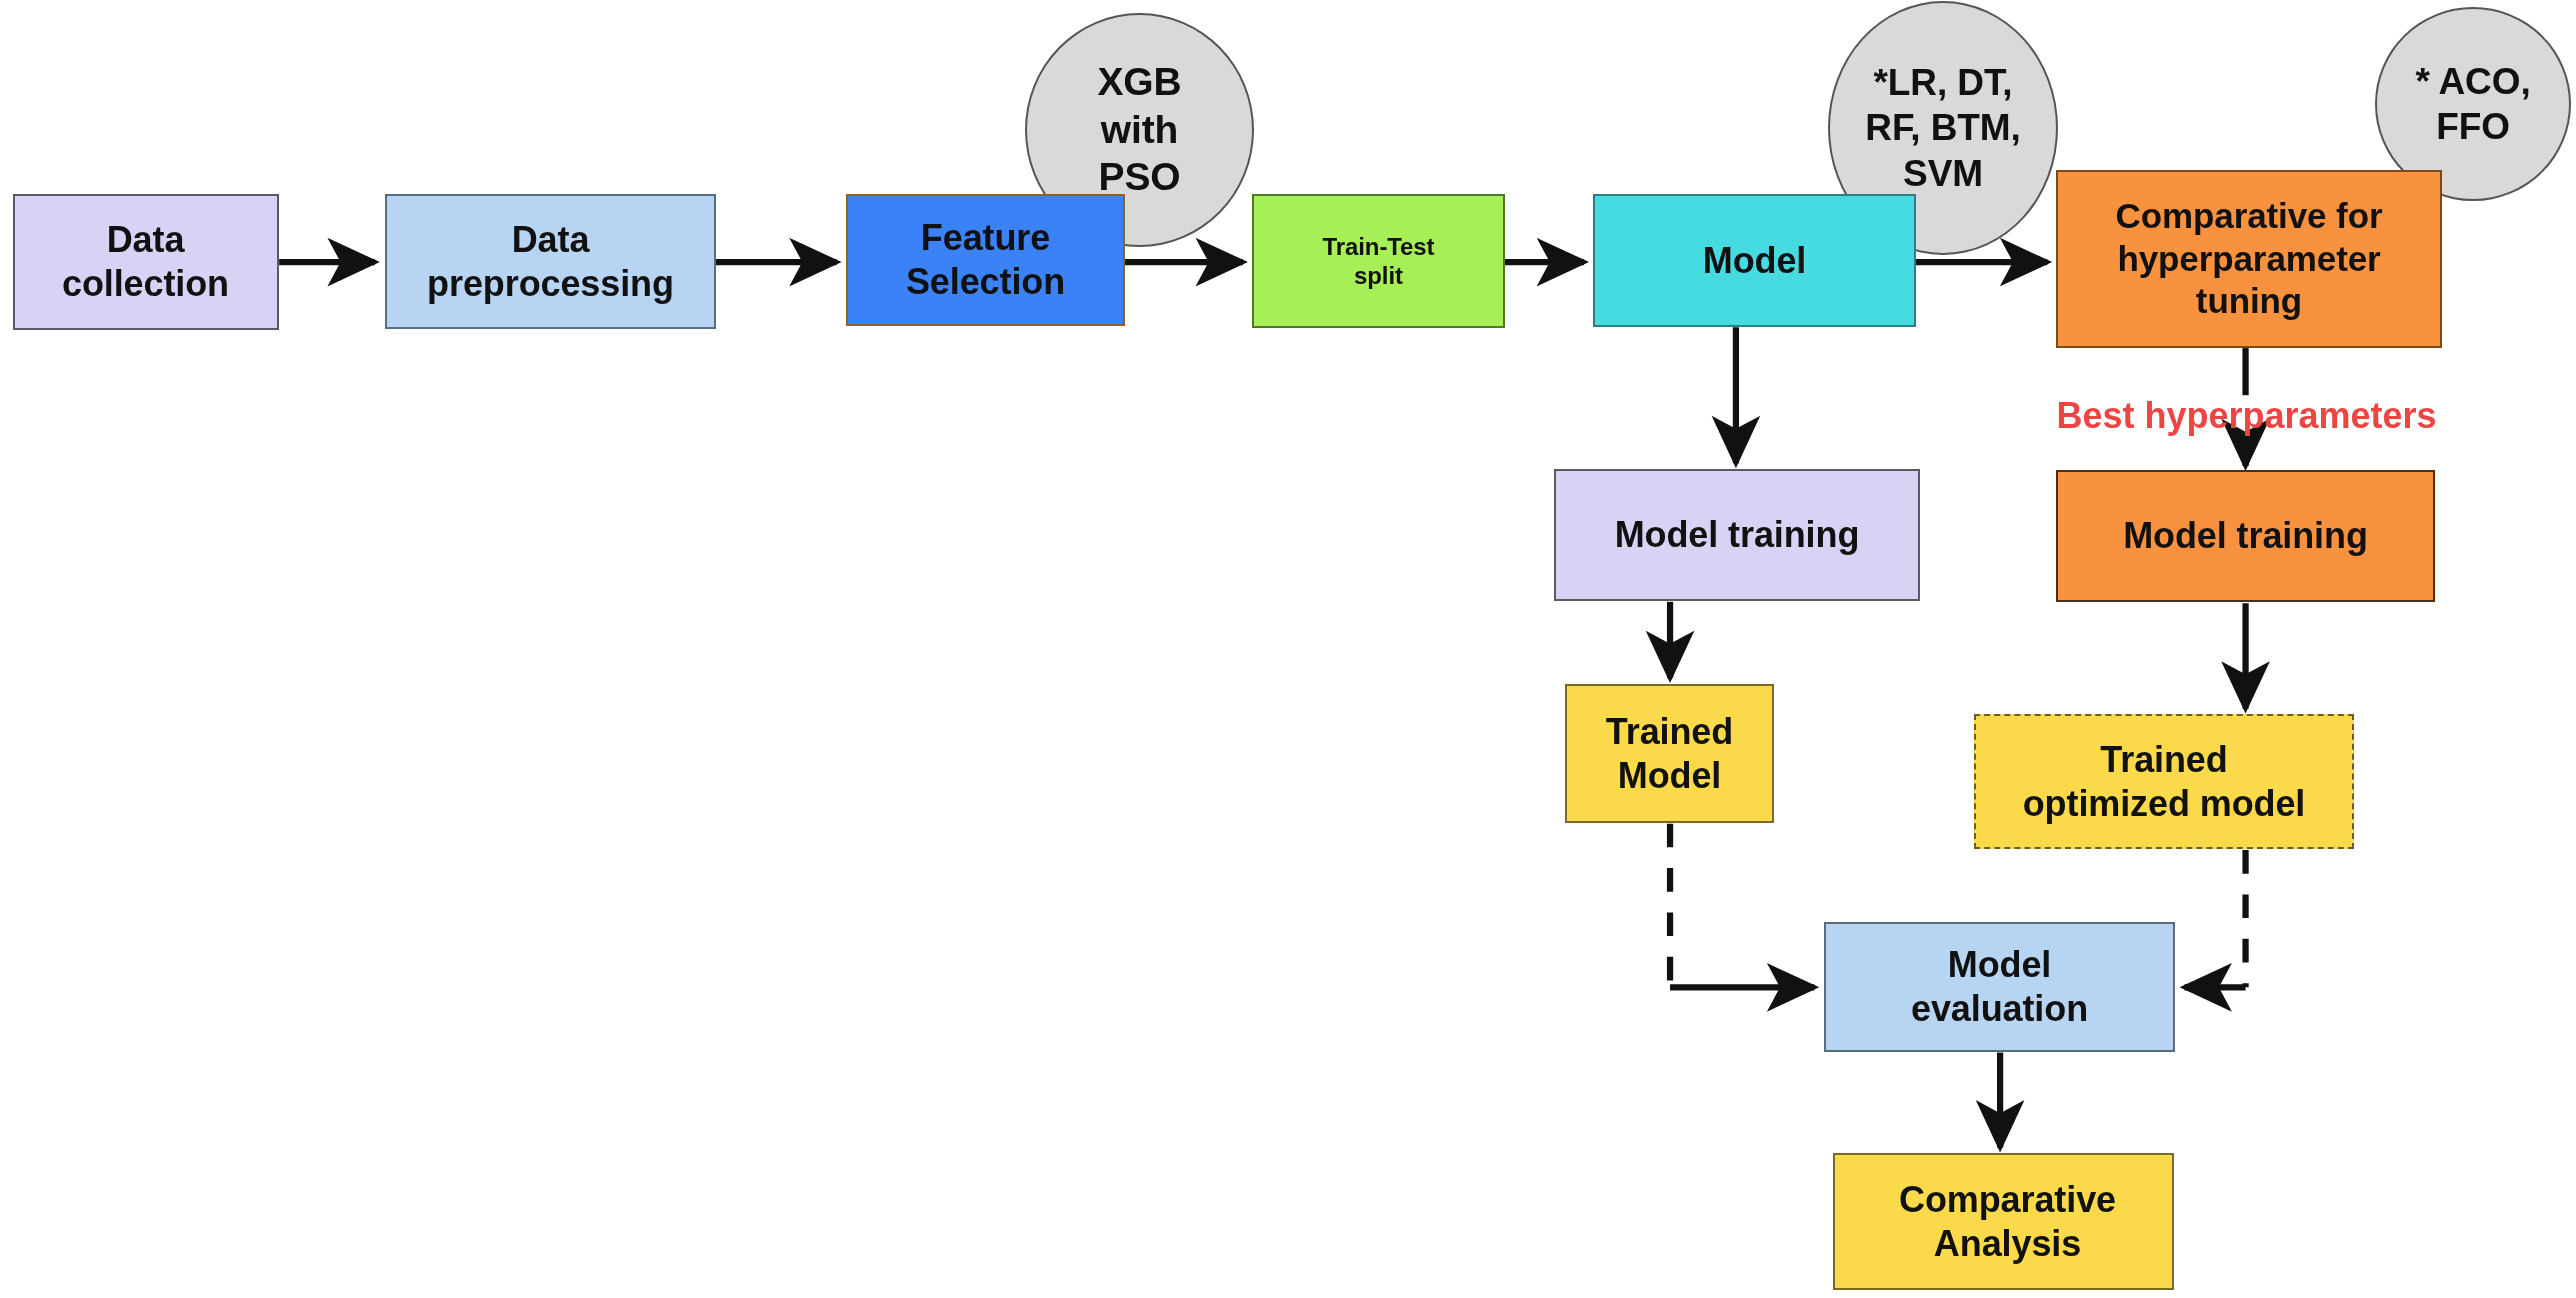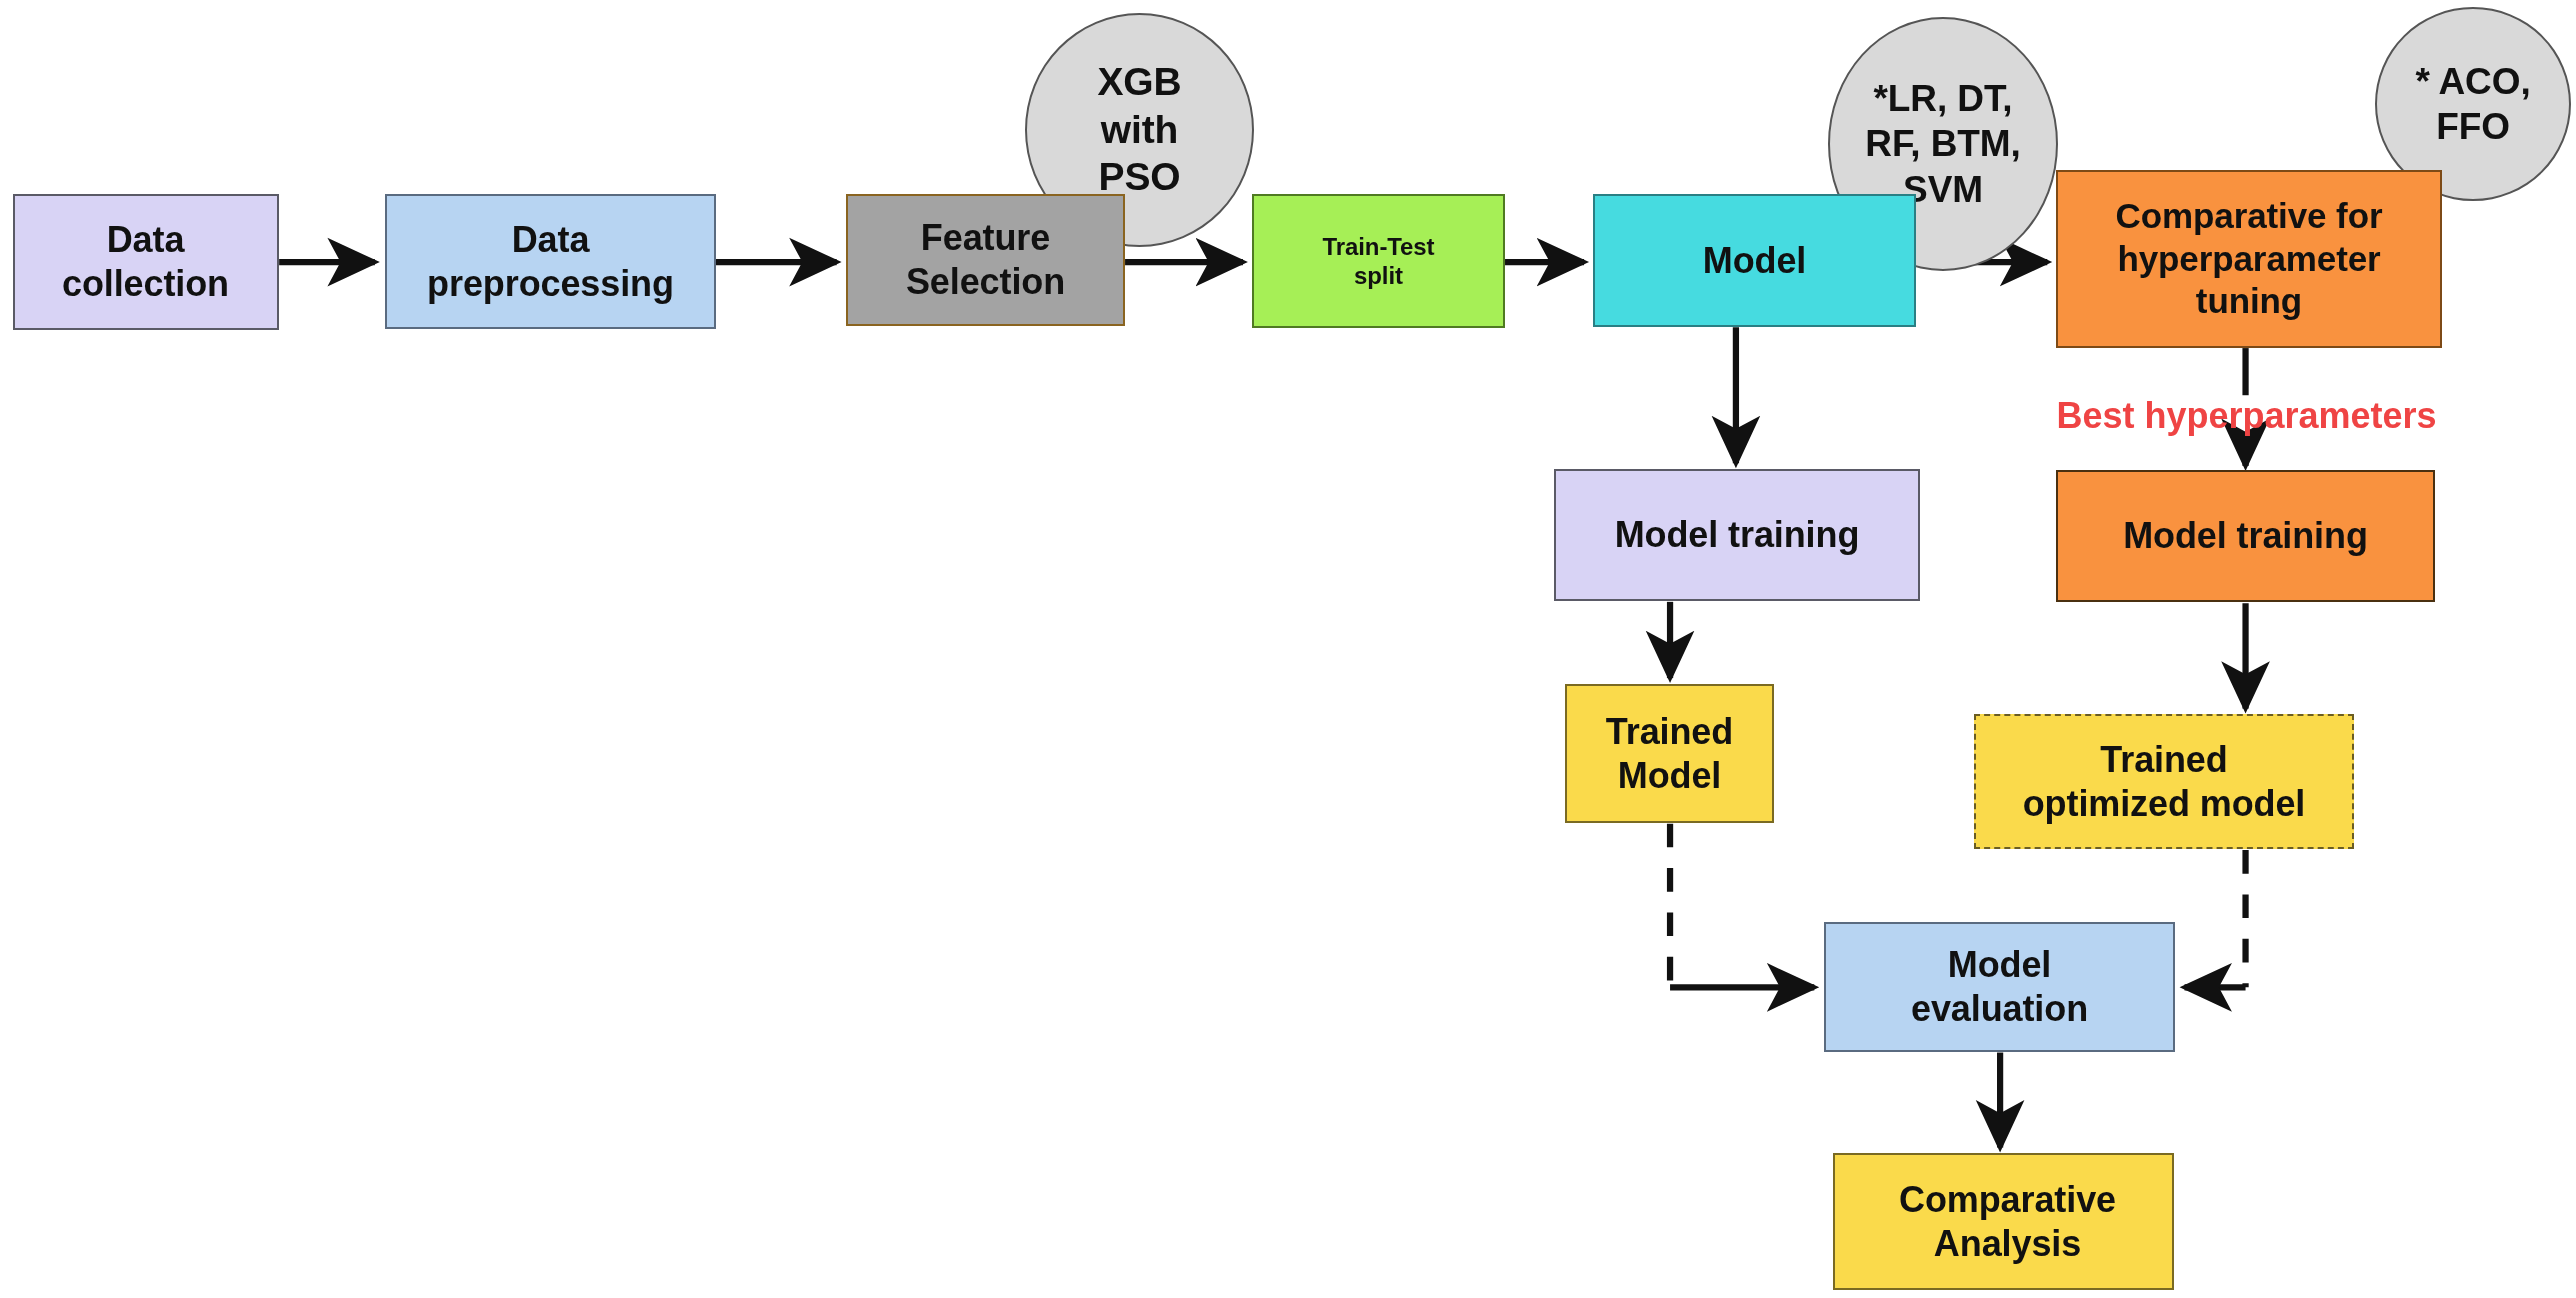--- a/index.html
+++ b/index.html
@@ -93,34 +93,34 @@
     <path d="M3238,1226 L3238,1424" fill="none" stroke="#111111" stroke-width="9" stroke-dasharray="34,30"></path>
     <line x1="3238" y1="1424" x2="3150" y2="1424" stroke="#111111" stroke-width="9" marker-end="url(#ah)"></line>
 
     <line x1="2884" y1="1518" x2="2884" y2="1655" stroke="#111111" stroke-width="9" marker-end="url(#ah)"></line>
   </svg>
 
   <div class="node ellipse" style="left:1025px; top:12.5px; width:229px; height:234px; font-size:39px;">XGB
 with
 PSO</div>
 
-  <div class="node ellipse" style="left:1828px; top:17px; width:230px; height:254px; font-size:37px;">*LR, DT,
+  <div class="node ellipse" style="left:1828px; top:1px; width:230px; height:254px; font-size:37px;">*LR, DT,
 RF, BTM,
 SVM</div>
 
   <div class="node ellipse" style="left:2375px; top:7px; width:196px; height:194px; font-size:37px;">* ACO,
 FFO</div>
 
   <div class="node box" style="left:12.5px; top:194px; width:266px; height:136px; background:#d8d3f5; border-color:#5a5a66; font-size:36px;">Data
 collection</div>
 
   <div class="node box" style="left:385px; top:194px; width:331px; height:135px; background:#b7d4f2; border-color:#5a6b80; font-size:36px;">Data
 preprocessing</div>
 
-  <div class="node box" style="left:846px; top:194px; width:279px; height:132px; background:#a3a3a3; border-color:#8a6420; font-size:36px;">Feature
+  <div class="node box" style="left:846px; top:194px; width:279px; height:132px; background:#3b82f6; border-color:#8a6420; font-size:36px;">Feature
 Selection</div>
 
   <div class="node box" style="left:1252px; top:194px; width:253px; height:134px; background:#a6ef56; border-color:#4f7a22; font-size:24px;">Train-Test
 split</div>
 
   <div class="node box" style="left:1593px; top:194px; width:323px; height:133px; background:#46dbe0; border-color:#2a7f84; font-size:36px;">Model</div>
 
   <div class="node box" style="left:2056px; top:170px; width:386px; height:178px; background:#f9923f; border-color:#7d4a16; font-size:35px;">Comparative for
 hyperparameter
 tuning</div>

